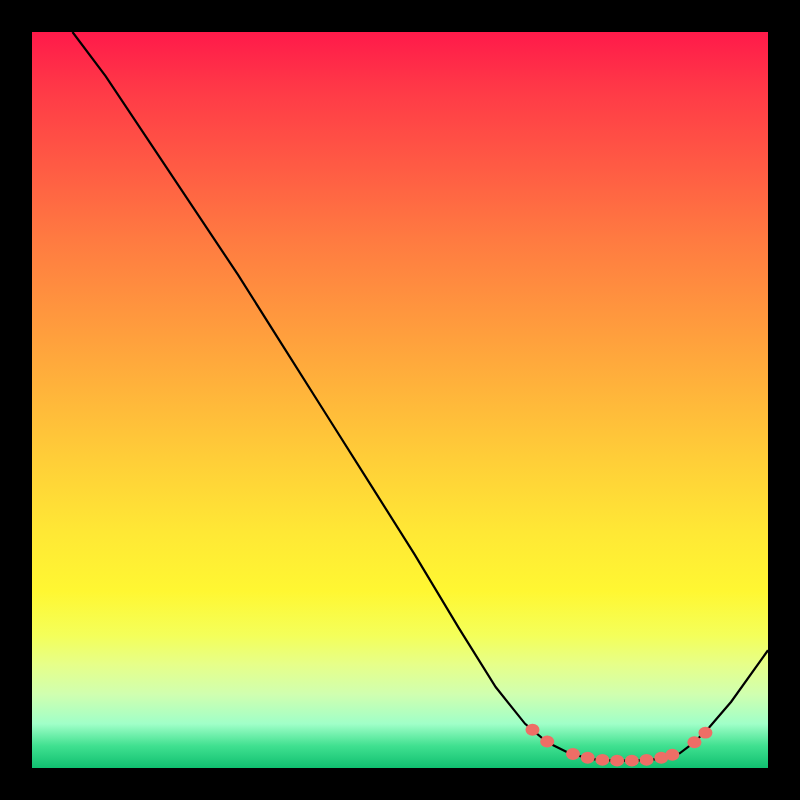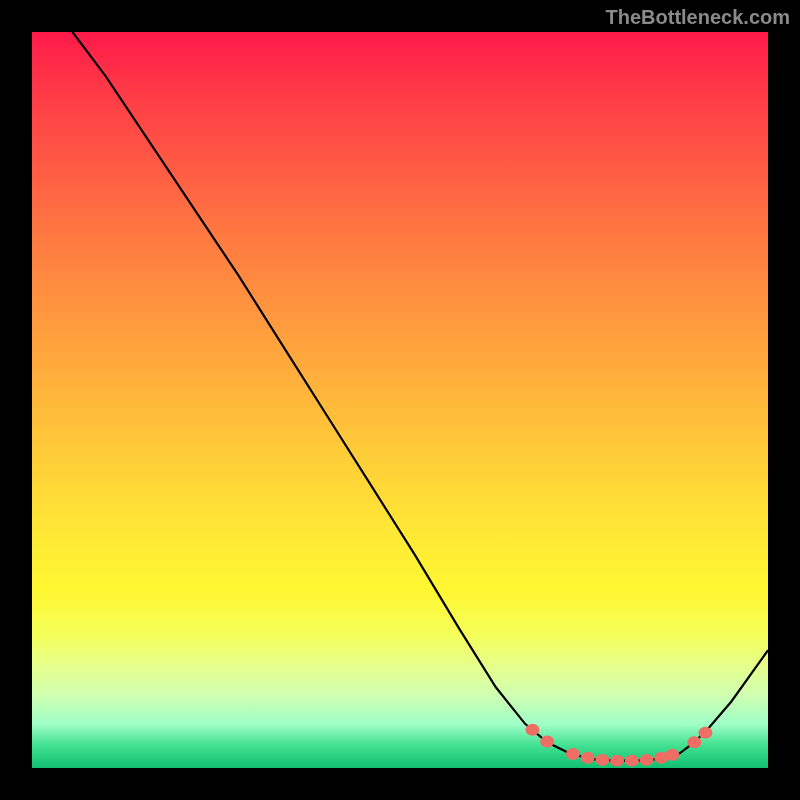--- a/index.html
+++ b/index.html
@@ -56,21 +56,20 @@
   .line {
     fill: none;
     stroke: #000;
     stroke-width: 2.2;
   }
 </style>
 </head>
 <body>
 <div class="container">
 
-  <div class="watermark">TheBottleneck.com</div>
 
   <div class="plot-area">
     <div class="gradient-bg"></div>
     <svg class="curve" viewBox="0 0 736 736" preserveAspectRatio="none">
       <path id="curve-path" class="line" d="M40.48 0.00 L73.60 44.16 L117.76 110.40 L161.92 176.64 L206.08 242.88 L250.24 312.80 L294.40 382.72 L338.56 452.64 L382.72 522.56 L426.88 596.16 L463.68 655.04 L493.12 691.84 L515.20 710.24 L537.28 721.28 L559.36 727.17 L581.44 728.64 L603.52 728.64 L625.60 727.17 L647.68 721.28 L662.40 710.24 L677.12 695.52 L699.20 669.76 L736.00 618.24 "></path>
       <g id="dots-group">
           <ellipse cx="500.48" cy="697.73" rx="7" ry="5.95" class="dot"></ellipse>
           <ellipse cx="515.20" cy="709.50" rx="7" ry="5.95" class="dot"></ellipse>
           <ellipse cx="540.96" cy="722.02" rx="7" ry="5.95" class="dot"></ellipse>
           <ellipse cx="555.68" cy="725.70" rx="7" ry="5.95" class="dot"></ellipse>

